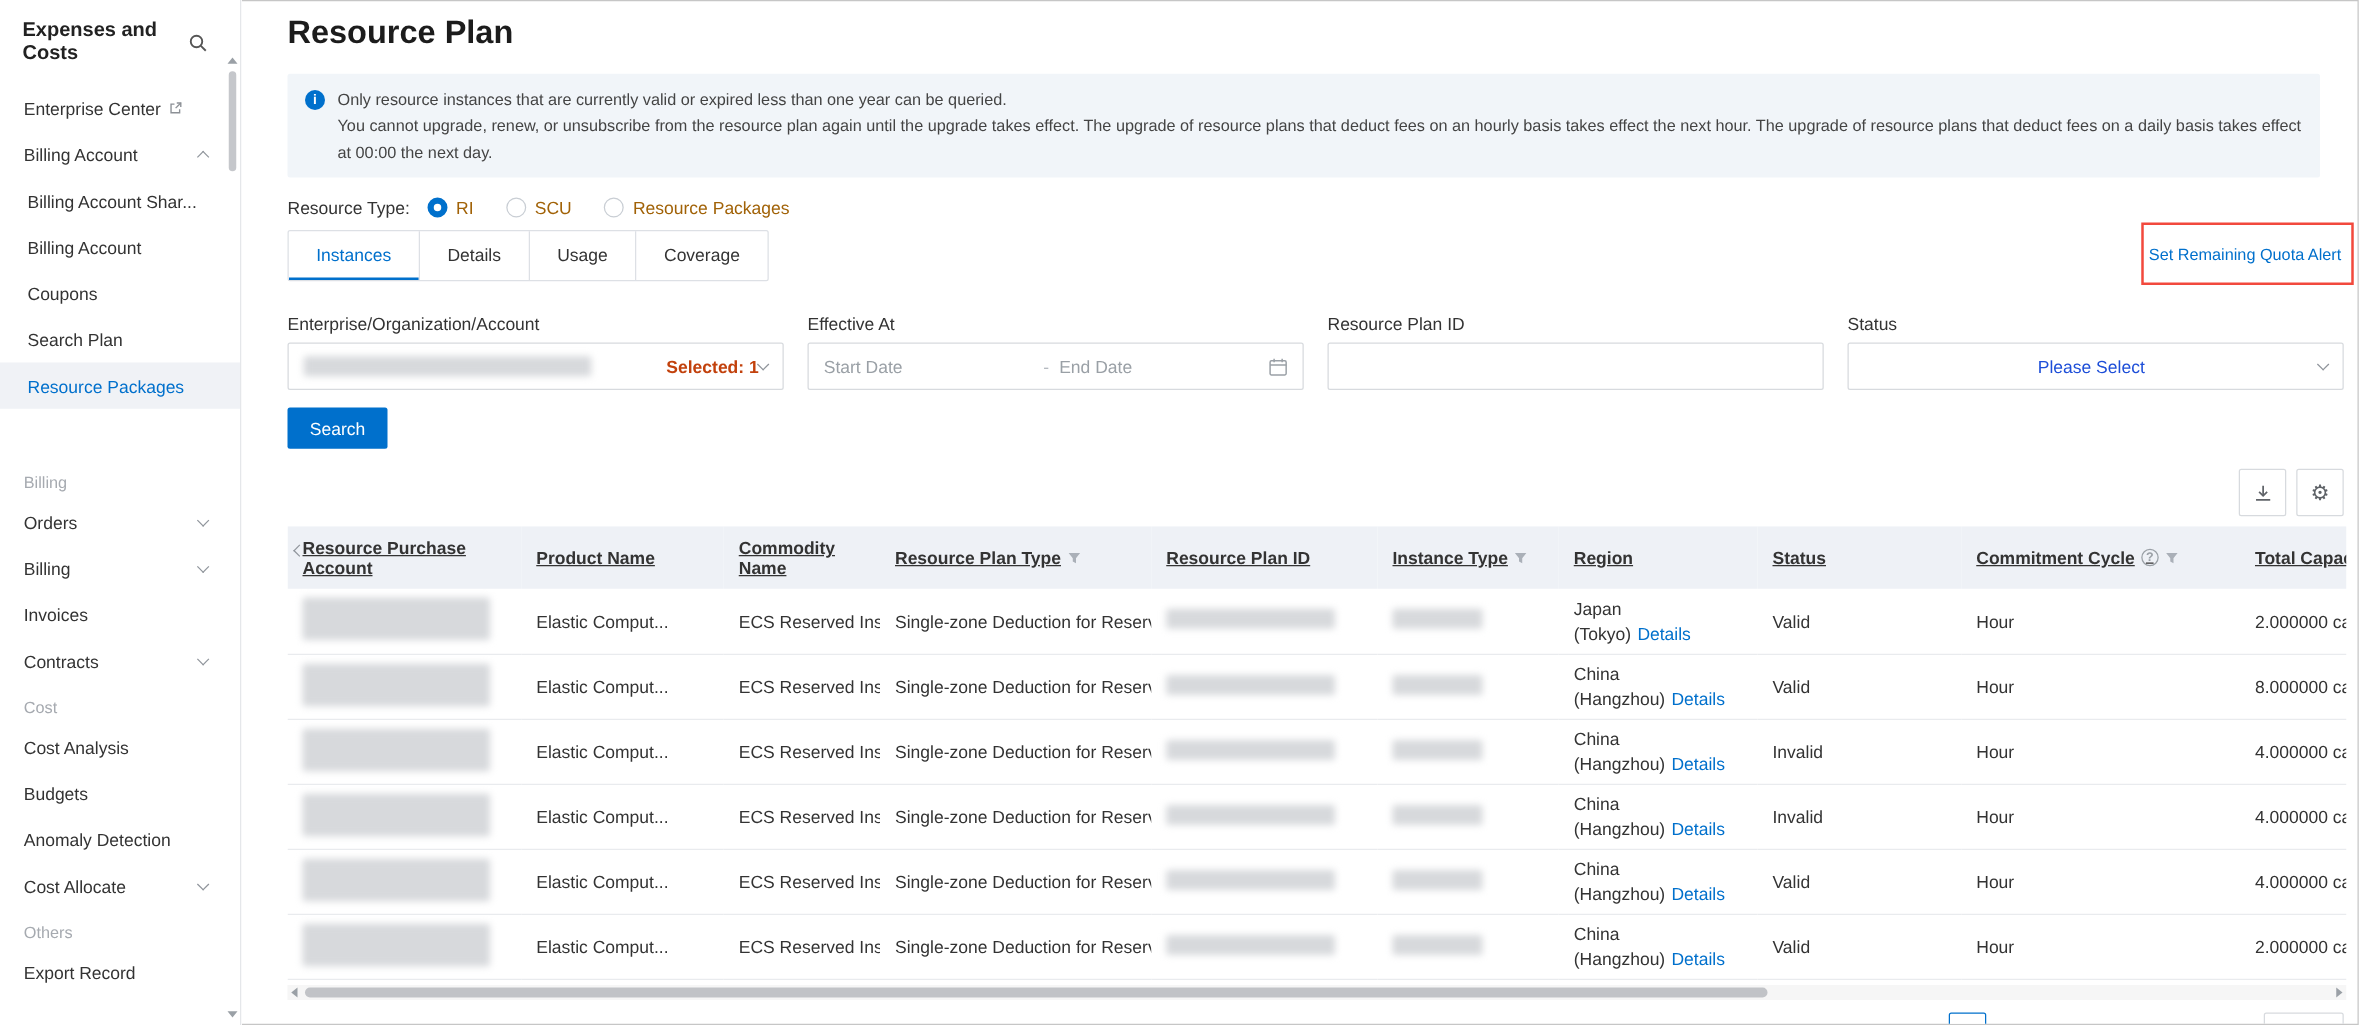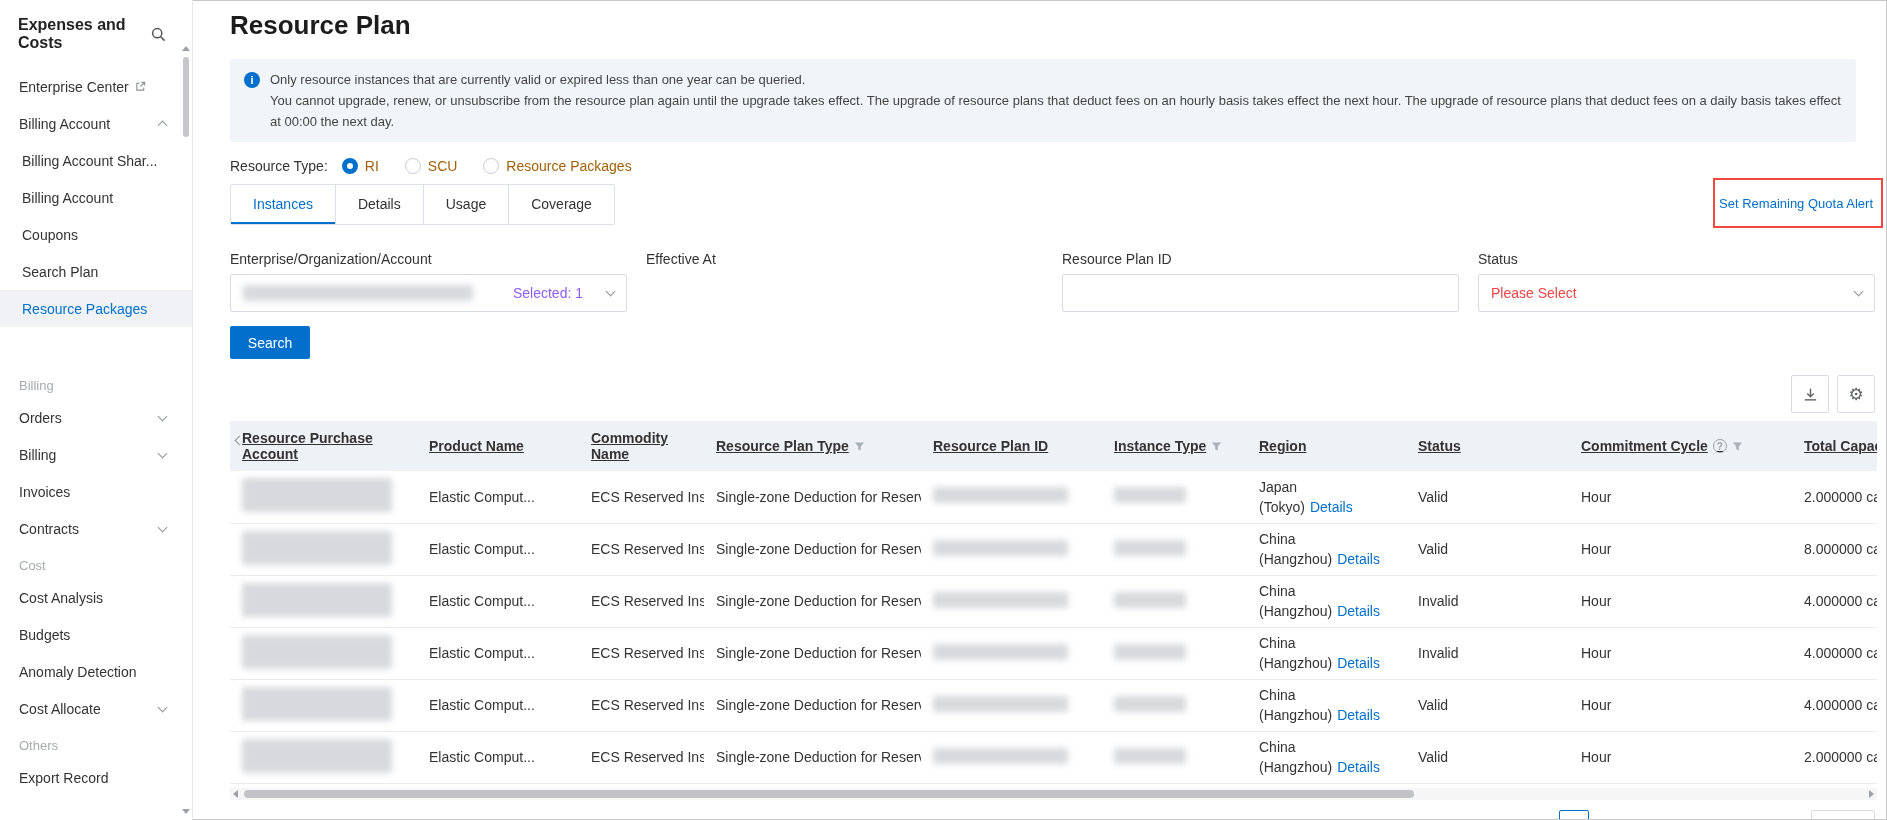--- a/index.html
+++ b/index.html
@@ -71,22 +71,22 @@
   .quota-link { color:#0070cc; font-size:13px; text-decoration:none; cursor:pointer; white-space:nowrap; }
 
   .filters { margin:26px 11px 0 36px; display:flex; gap:19px; }
   .field { flex:1; min-width:0; }
   .flabel { font-size:14px; color:#333; margin-bottom:7px; }
   .control { height:38px; border:1px solid #d7dade; border-radius:2px; background:#fff;
              display:flex; align-items:center; padding:0 12px; font-size:14px; cursor:pointer; }
   .control input { border:none; outline:none; font-size:14px; color:#333; width:100%;
                    font-family:"Liberation Sans", sans-serif; background:transparent; }
   .control input::placeholder { color:#9aa0a6; }
-  .ph { color:#ef4444; flex:1; }
-  .sel-text { color:#8b5cf6; margin-left:auto; margin-right:24px; white-space:nowrap; }
+  .ph { color:#1d4ed8; flex:1;text-align:center; }
+  .sel-text { color:#c2410c; margin-left:auto; margin-right:0; white-space:nowrap;font-weight:bold; }
   .dsep { color:#b5bac0; margin:0 8px; }
   .date-in { flex:1; min-width:0; }
 
   .search-btn { margin:14px 0 0 36px; width:80px; height:33px; background:#0070cc; color:#fff;
                 font-size:14px; border:none; border-radius:2px; cursor:pointer;
                 font-family:"Liberation Sans", sans-serif; }
 
   .toolbar { margin:16px 11px 0 0; display:flex; justify-content:flex-end; gap:8px; }
   .tool-btn { width:38px; height:38px; border:1px solid #d7dade; border-radius:2px; background:#fff;
               display:flex; align-items:center; justify-content:center; cursor:pointer;
@@ -257,20 +257,33 @@
     <div class="field">
       <div class="flabel">Enterprise/Organization/Account</div>
       <div class="control">
         <span class="blur" style="width:230px;height:16px;"></span>
         <span class="sel-text">Selected: 1</span>
         <span class="chev down"></span>
       </div>
     </div>
     <div class="field">
       <div class="flabel">Effective At</div>
+      <div class="control">
+        <input class="date-in" readonly="" placeholder="Start Date" style="">
+        <span class="dsep">-</span>
+        <input class="date-in" readonly="" placeholder="End Date" style="">
+        <span style="display:flex;">
+          <svg width="15" height="15" viewBox="0 0 14 14" fill="none" stroke="#9aa0a6" stroke-width="1.1">
+            <rect x="1" y="2.5" width="12" height="10.5" rx="1"></rect>
+            <line x1="1" y1="5.6" x2="13" y2="5.6"></line>
+            <line x1="4" y1="1" x2="4" y2="3.6"></line>
+            <line x1="10" y1="1" x2="10" y2="3.6"></line>
+          </svg>
+        </span>
+      </div>
     </div>
     <div class="field">
       <div class="flabel">Resource Plan ID</div>
       <div class="control">
         <input value="" style="">
       </div>
     </div>
     <div class="field">
       <div class="flabel">Status</div>
       <div class="control">

